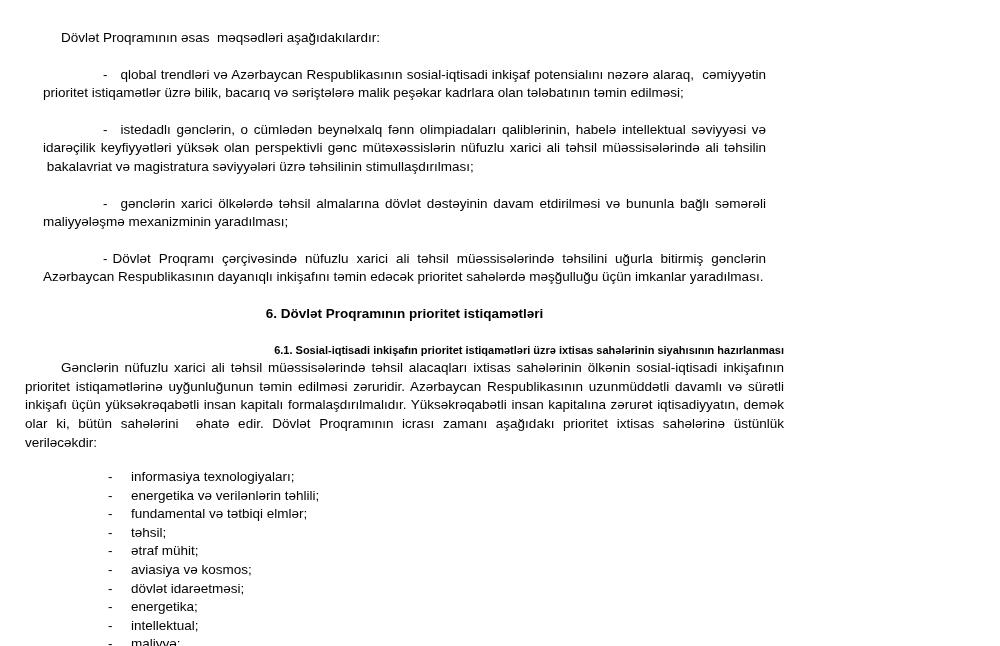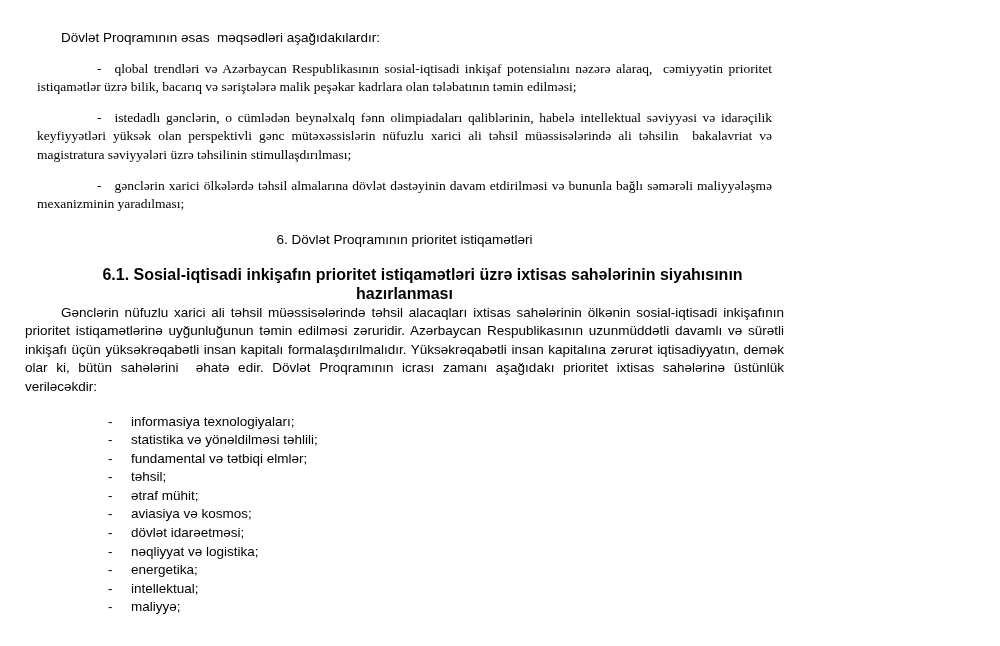--- a/index.html
+++ b/index.html
@@ -22,44 +22,43 @@
   }
   .para {
     margin: 0;
     text-indent: 36px;
     text-align: justify;
   }
   .intro {
     text-align: left;
   }
   .goal {
-    margin: 12px;
+    margin: 18px;
     text-indent: 60px;
     text-align: justify;
-    font-family: Liberation Serif, serif;
   }
   .goal .dash.gap-wide {
     margin-right: 13px;
   }
   .goal .dash.gap-narrow {
     margin-right: 5px;
   }
   .section-heading {
     margin: 17px 0 17px 0;
     font-size: 13.5px;
-    font-weight: normal;
+    font-weight: bold;
     text-align: center;
     text-indent: 0;
     line-height: 18.6px;
   }
   .subsection-heading {
     margin: 0;
-    font-size: 16px;
+    font-size: 11px;
     font-weight: bold;
-    text-align: center;
+    text-align: right;
     text-indent: 36px;
     line-height: 18.6px;
   }
   .fields {
     list-style: none;
     margin: 16px;
     padding: 0 0 0 67px;
   }
   .fields li {
     line-height: 18.6px;
@@ -76,34 +75,34 @@
 
   <p class="para intro">Dövlət Proqramının əsas &nbsp;məqsədləri aşağıdakılardır:</p>
 
   <p class="goal"><span class="dash gap-wide">-</span><span>qlobal trendləri və Azərbaycan Respublikasının sosial-iqtisadi inkişaf potensialını nəzərə alaraq, &nbsp;cəmiyyətin prioritet istiqamətlər üzrə bilik, bacarıq və səriştələrə malik peşəkar kadrlara olan tələbatının təmin edilməsi;</span></p>
 
 
   <p class="goal"><span class="dash gap-wide">-</span><span>istedadlı gənclərin, o cümlədən beynəlxalq fənn olimpiadaları qaliblərinin, habelə intellektual səviyyəsi və idarəçilik keyfiyyətləri yüksək olan perspektivli gənc mütəxəssislərin nüfuzlu xarici ali təhsil müəssisələrində ali təhsilin &nbsp;bakalavriat və magistratura səviyyələri üzrə təhsilinin stimullaşdırılması;</span></p>
 
   <p class="goal"><span class="dash gap-wide">-</span><span>gənclərin xarici ölkələrdə təhsil almalarına dövlət dəstəyinin davam etdirilməsi və bununla bağlı səmərəli maliyyələşmə mexanizminin yaradılması;</span></p>
 
+  <p class="goal"><span class="dash gap-narrow">-</span><span>Dövlət Proqramı çərçivəsində nüfuzlu xarici ali təhsil müəssisələrində təhsilini uğurla bitirmiş gənclərin Azərbaycan Respublikasının dayanıqlı inkişafını təmin edəcək prioritet sahələrdə məşğulluğu üçün imkanlar yaradılması.</span></p>
 
   <h2 class="section-heading">6. Dövlət Proqramının prioritet istiqamətləri</h2>
 
   <h3 class="subsection-heading">6.1. Sosial-iqtisadi inkişafın prioritet istiqamətləri üzrə ixtisas sahələrinin siyahısının hazırlanması</h3>
 
   <p class="para">Gənclərin nüfuzlu xarici ali təhsil müəssisələrində təhsil alacaqları ixtisas sahələrinin ölkənin sosial-iqtisadi inkişafının prioritet istiqamətlərinə uyğunluğunun təmin edilməsi zəruridir. Azərbaycan Respublikasının uzunmüddətli davamlı və sürətli inkişafı üçün yüksəkrəqabətli insan kapitalı formalaşdırılmalıdır. Yüksəkrəqabətli insan kapitalına zərurət iqtisadiyyatın, demək olar ki, bütün sahələrini &nbsp;əhatə edir. Dövlət Proqramının icrası zamanı aşağıdakı prioritet ixtisas sahələrinə üstünlük veriləcəkdir:</p>
 
   <ul class="fields">
     <li><span class="dash">-</span><span>informasiya texnologiyaları;</span></li>
-    <li><span class="dash">-</span><span>statistika və yönəldilməsi təhlili;</span></li>
+    <li><span class="dash">-</span><span>energetika və verilənlərin təhlili;</span></li>
     <li><span class="dash">-</span><span>fundamental və tətbiqi elmlər;</span></li>
     <li><span class="dash">-</span><span>təhsil;</span></li>
     <li><span class="dash">-</span><span>ətraf mühit;</span></li>
     <li><span class="dash">-</span><span>aviasiya və kosmos;</span></li>
     <li><span class="dash">-</span><span>dövlət idarəetməsi;</span></li>
-    <li><span class="dash">-</span><span>nəqliyyat və logistika;</span></li>
     <li><span class="dash">-</span><span>energetika;</span></li>
     <li><span class="dash">-</span><span>intellektual;</span></li>
     <li><span class="dash">-</span><span>maliyyə;</span></li>
   </ul>
 
 </div>
 
 </body></html>

